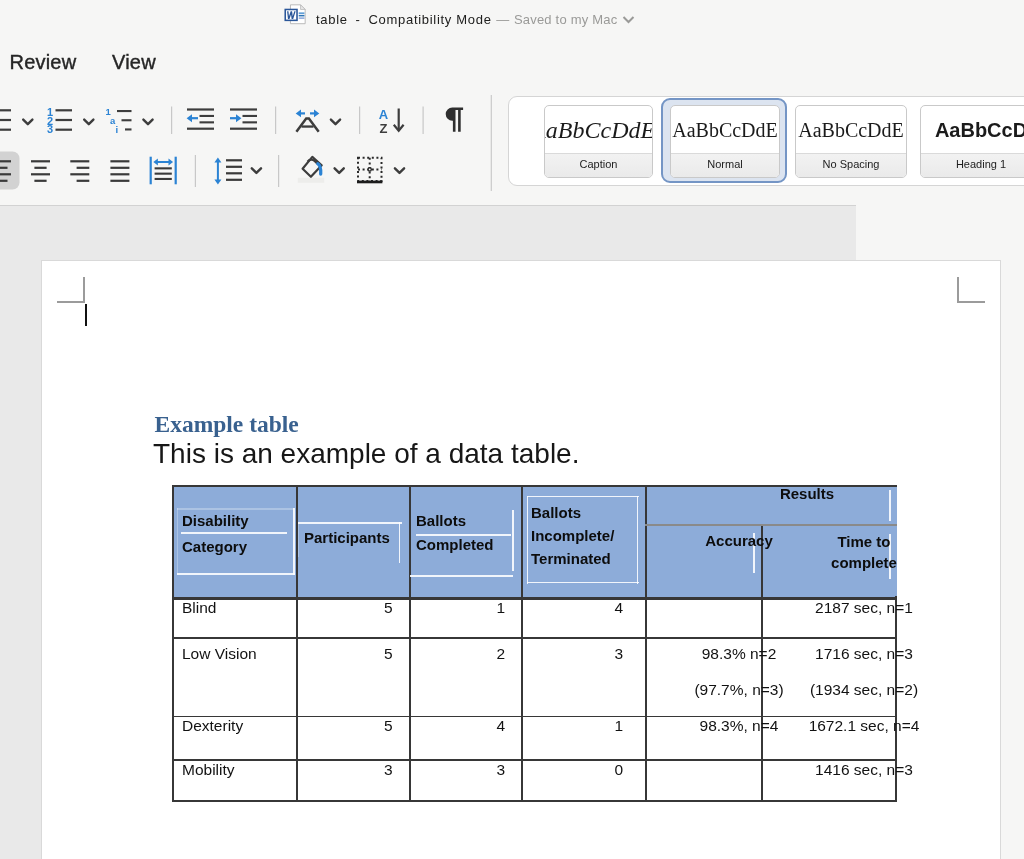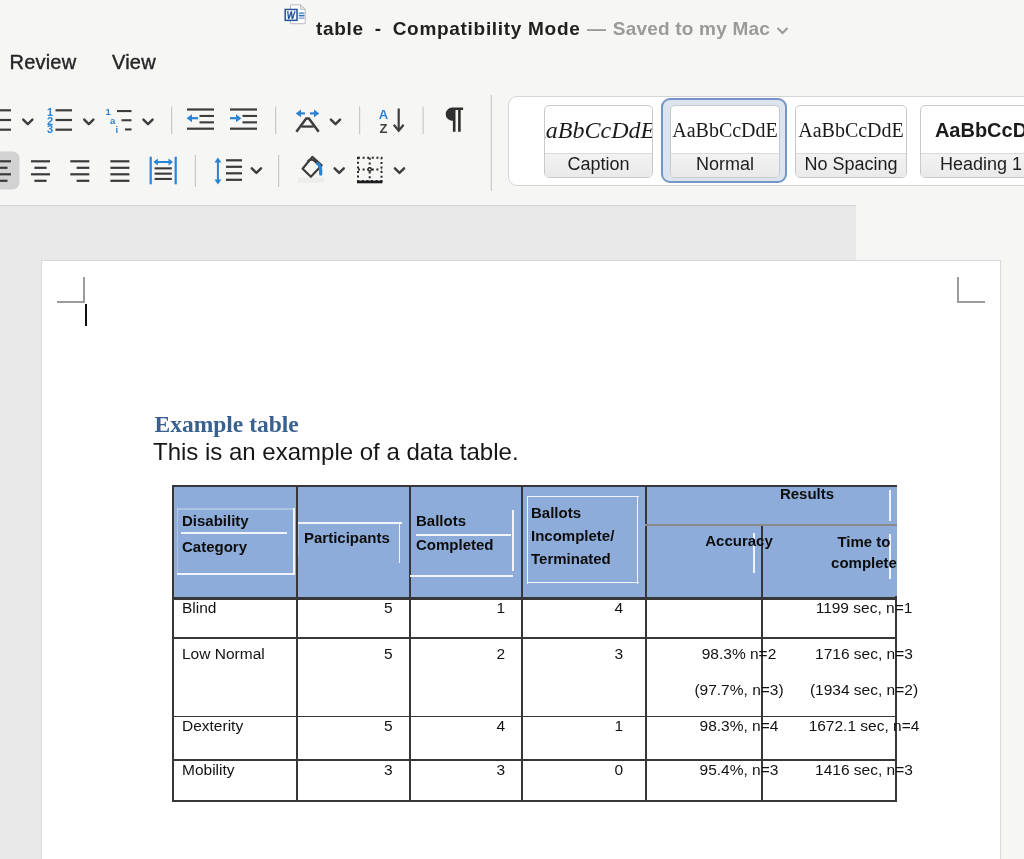--- a/index.html
+++ b/index.html
@@ -1,46 +1,46 @@
 <!DOCTYPE html>
 <html><head>
 <meta charset="utf-8">
 <style>
   html,body{margin:0;padding:0;}
   body{width:1024px;height:859px;overflow:hidden;position:relative;
        background:#f6f6f5;font-family:"Liberation Sans",sans-serif;}
   .abs{position:absolute;}
-  #titletext{left:316px;top:18px;font-size:19px;
-             color:#20201f;font-weight:700;letter-spacing:0.7px;white-space:nowrap;}
+  #titletext{left:316px;top:12px;font-size:13px;
+             color:#20201f;font-weight:400;letter-spacing:0.7px;white-space:nowrap;}
   #titletext .grey{color:#9a9a98;letter-spacing:0.2px;}
   #docicon{left:284px;top:1.5px;}
   
   .tab{top:51px;font-size:20px;font-weight:500;color:#262626;letter-spacing:0.2px;-webkit-text-stroke:0.4px #262626;}
   
   #stylepanel{left:508px;top:96px;width:532px;height:88px;background:#ffffff;
               border:1px solid #d5d5d5;border-radius:9px;}
   .stylecard{position:absolute;top:105px;height:71px;background:#fff;
              border:1px solid #c9c9c9;border-radius:5px;overflow:hidden;}
   .sample{position:absolute;left:0;top:0;right:0;height:48px;display:flex;
           align-items:center;justify-content:center;white-space:nowrap;
           font-family:"Liberation Serif",serif;color:#1b1b1b;overflow:hidden;}
   .slabel{position:absolute;left:0;right:0;bottom:0;height:23px;
           background:linear-gradient(#f2f2f2,#eaeaea);border-top:1px solid #dadada;
-          text-align:center;font-size:18px;color:#1d1d1d;line-height:21.5px;}
+          text-align:center;font-size:11px;color:#1d1d1d;line-height:21.5px;}
   #selring{left:661px;top:98px;width:122px;height:81px;border:2.5px solid #7495c5;
            border-radius:9px;background:#dce4f0;}
   
   #workspace{left:0;top:205px;width:856px;height:654px;background:#e9e9e9;
              border-top:1px solid #d2d2d2;}
   #page{left:41px;top:54px;width:958px;height:600px;background:#ffffff;
         border:1px solid #d9d9d9;border-bottom:none;}
   .crop{background:#9b9b9b;}
   #heading{left:154.5px;top:204.8px;font-family:"Liberation Serif",serif;
            font-weight:bold;font-size:23.5px;color:#39618f;}
-  #para{left:153px;top:231.8px;font-size:24px;color:#171717;text-align:right;}
+  #para{left:153px;top:231.8px;font-size:28px;color:#171717;text-align:right;}
   
   #dtable{left:172px;top:279px;width:725px;height:317px;}
   
   .bd{position:absolute;background:#373737;}
   .gr{position:absolute;background:#8a8a8a;}
   .wl{position:absolute;background:rgba(255,255,255,0.88);}
   .wf{position:absolute;background:rgba(255,255,255,0.28);}
   .ht{position:absolute;font-weight:bold;font-size:15px;color:#0d0d0d;line-height:26px;white-space:nowrap;}
   .bt{position:absolute;font-size:15.5px;color:#121212;line-height:36.5px;white-space:nowrap;}
   .ctr{text-align:center;padding-left:36px;}
@@ -293,33 +293,32 @@
       <div class="ht" style="left:244px;top:24px;line-height:24px;">Ballots<br>Completed</div>
       <div class="ht" style="left:359px;top:17px;line-height:22.8px;">Ballots<br>Incomplete/<br>Terminated</div>
       <div class="ht ctr" style="left:473px;top:-4px;width:252px;">Results</div>
       <div class="ht ctr" style="left:473px;top:43px;width:116px;">Accuracy</div>
       <div class="ht ctr" style="left:589px;top:46px;width:134px;line-height:21px;">Time to<br>complete</div>
 
       <div class="bt" style="left:10px;top:105px;">Blind</div>
       <div class="bt ctr" style="left:123.5px;top:105px;width:113.5px;">5</div>
       <div class="bt ctr" style="left:237px;top:105px;width:111.5px;">1</div>
       <div class="bt ctr" style="left:348.5px;top:105px;width:124.5px;">4</div>
-      <div class="bt ctr" style="left:589px;top:105px;width:134px;">1199 sec, n=1</div>
-      <div class="bt" style="left:10px;top:150.5px;">Low Normal</div>
+      <div class="bt ctr" style="left:589px;top:105px;width:134px;">2187 sec, n=1</div>
+      <div class="bt" style="left:10px;top:150.5px;">Low Vision</div>
       <div class="bt ctr" style="left:123.5px;top:150.5px;width:113.5px;">5</div>
       <div class="bt ctr" style="left:237px;top:150.5px;width:111.5px;">2</div>
       <div class="bt ctr" style="left:348.5px;top:150.5px;width:124.5px;">3</div>
       <div class="bt ctr" style="left:473px;top:150.5px;width:116px;">98.3% n=2<br>(97.7%, n=3)</div>
       <div class="bt ctr" style="left:589px;top:150.5px;width:134px;">1716 sec, n=3<br>(1934 sec, n=2)</div>
       <div class="bt" style="left:10px;top:222.5px;">Dexterity</div>
       <div class="bt ctr" style="left:123.5px;top:222.5px;width:113.5px;">5</div>
       <div class="bt ctr" style="left:237px;top:222.5px;width:111.5px;">4</div>
       <div class="bt ctr" style="left:348.5px;top:222.5px;width:124.5px;">1</div>
       <div class="bt ctr" style="left:473px;top:222.5px;width:116px;">98.3%, n=4</div>
       <div class="bt ctr" style="left:589px;top:222.5px;width:134px;">1672.1 sec, n=4</div>
       <div class="bt" style="left:10px;top:266.5px;">Mobility</div>
       <div class="bt ctr" style="left:123.5px;top:266.5px;width:113.5px;">3</div>
       <div class="bt ctr" style="left:237px;top:266.5px;width:111.5px;">3</div>
       <div class="bt ctr" style="left:348.5px;top:266.5px;width:124.5px;">0</div>
-      <div class="bt ctr" style="left:473px;top:266.5px;width:116px;">95.4%, n=3</div>
       <div class="bt ctr" style="left:589px;top:266.5px;width:134px;">1416 sec, n=3</div>
     </div>
   </div>
 
 </body></html>

